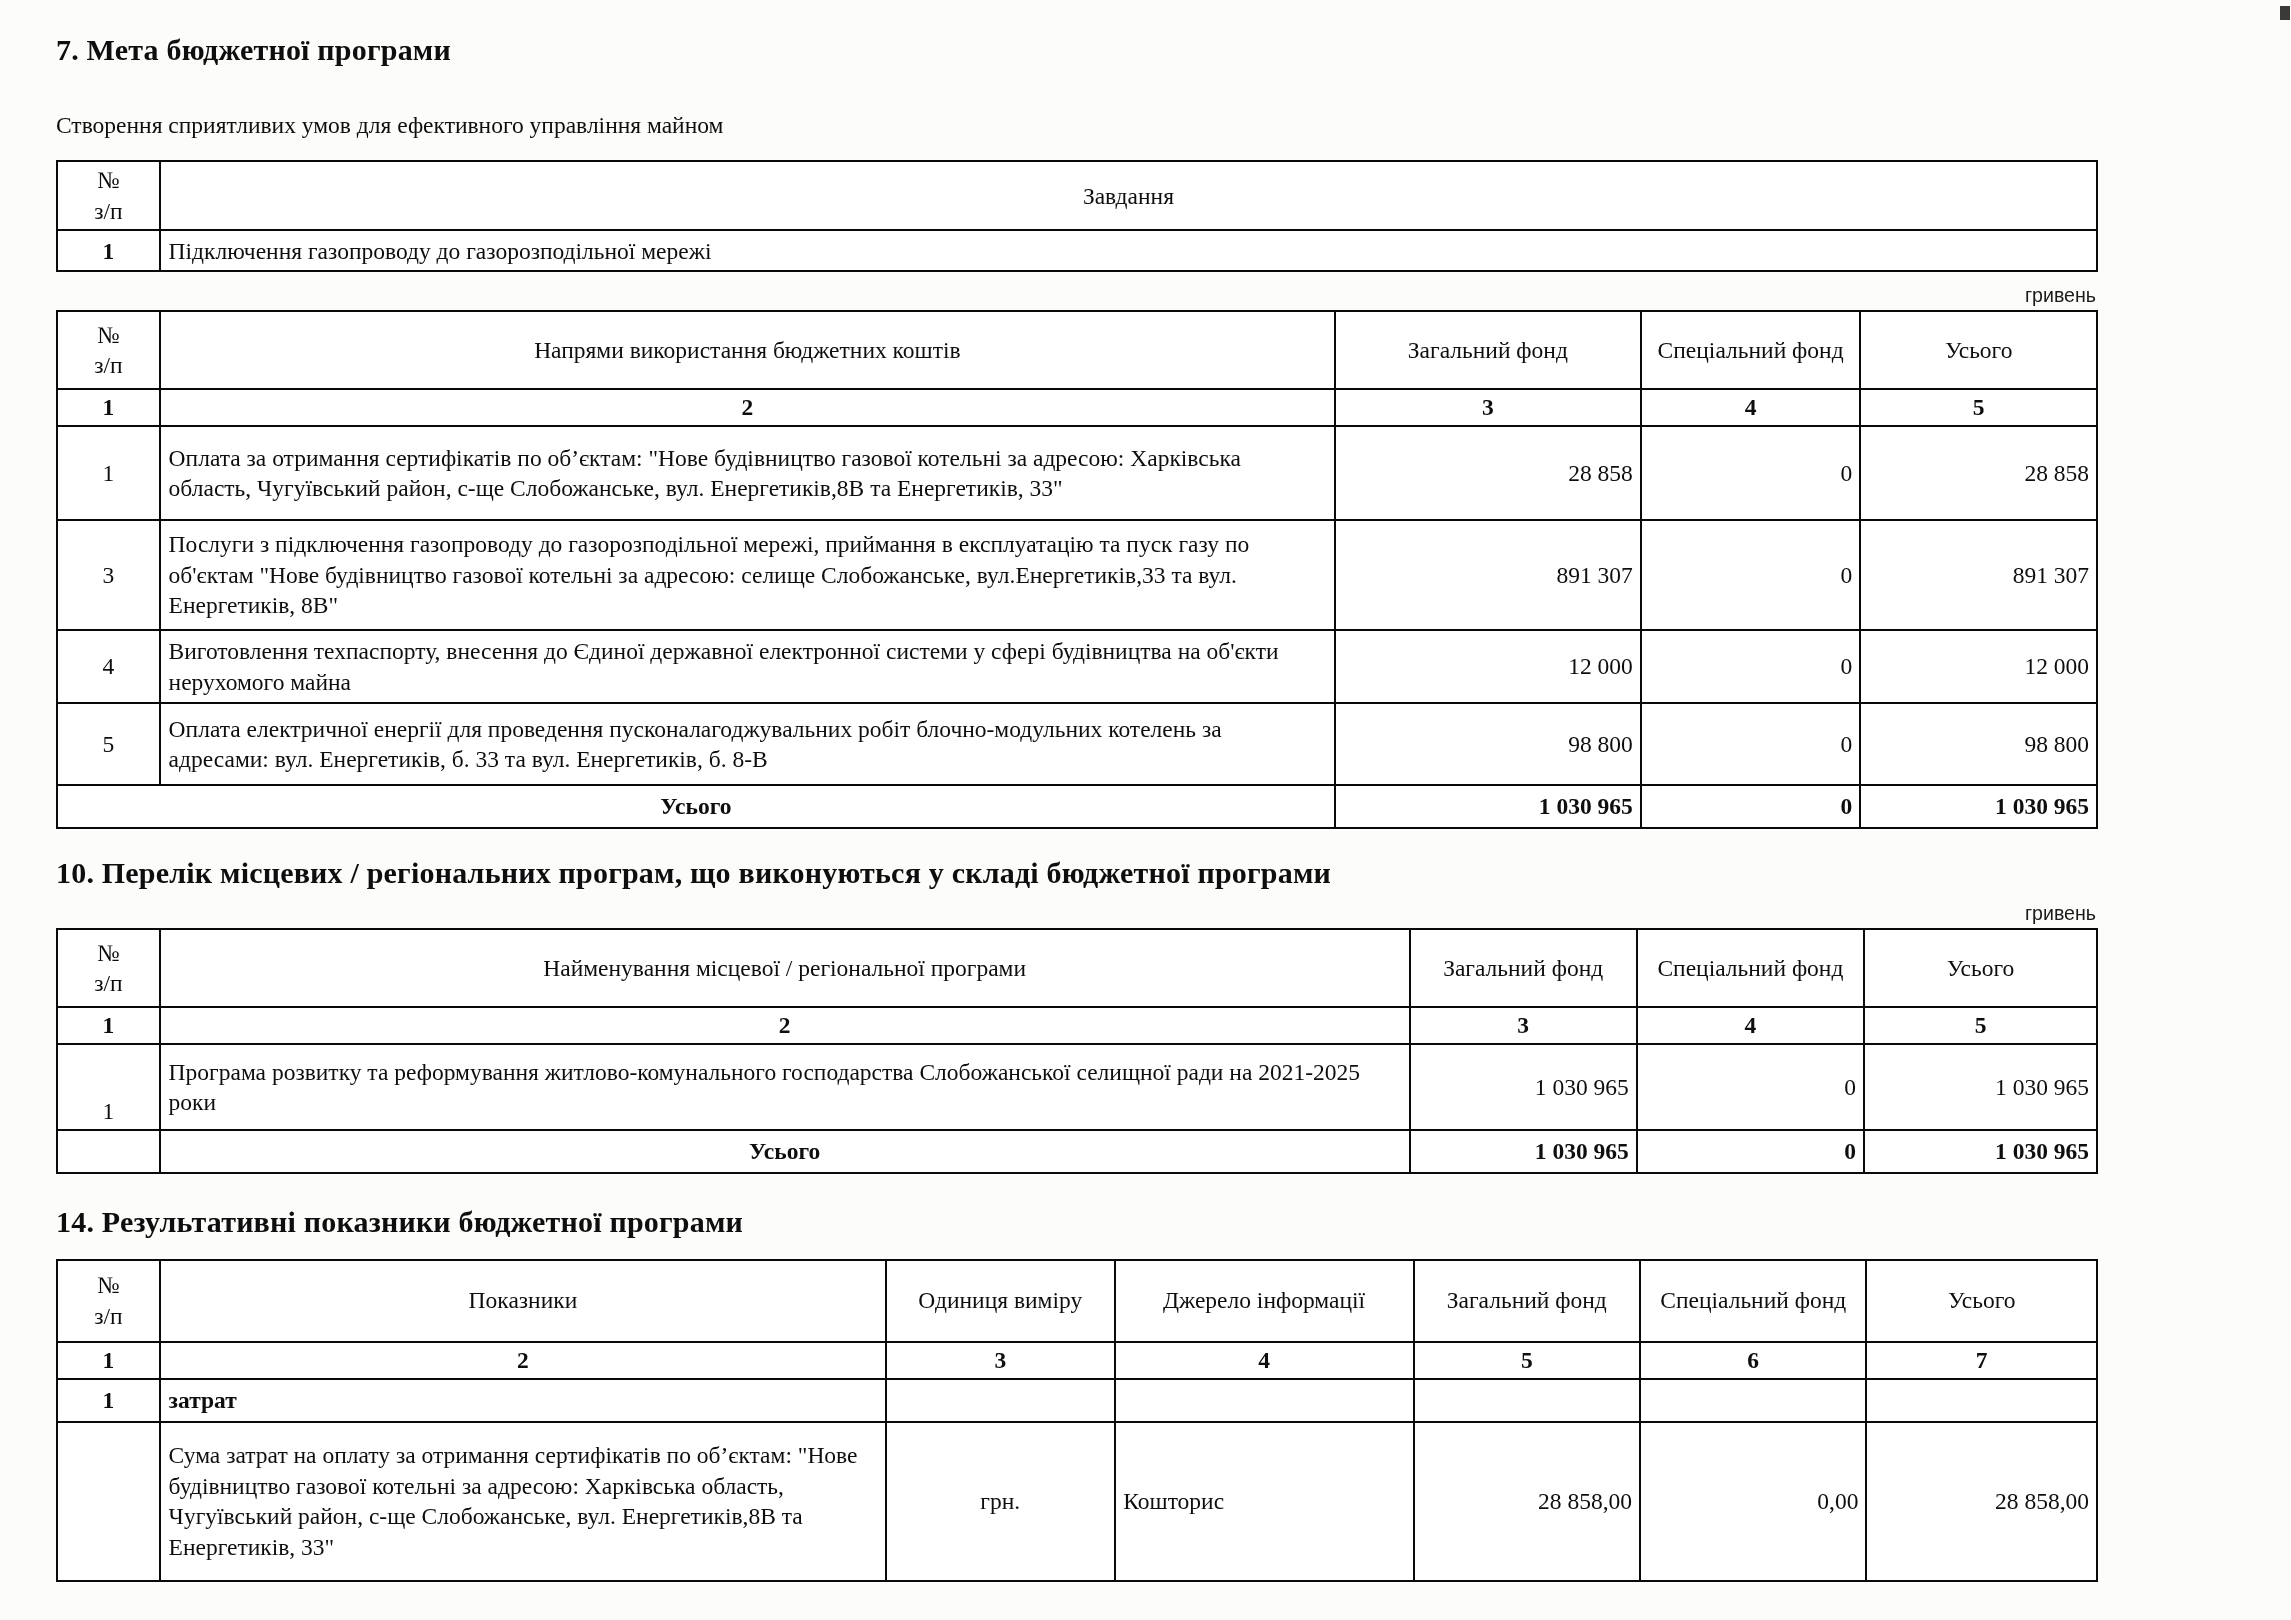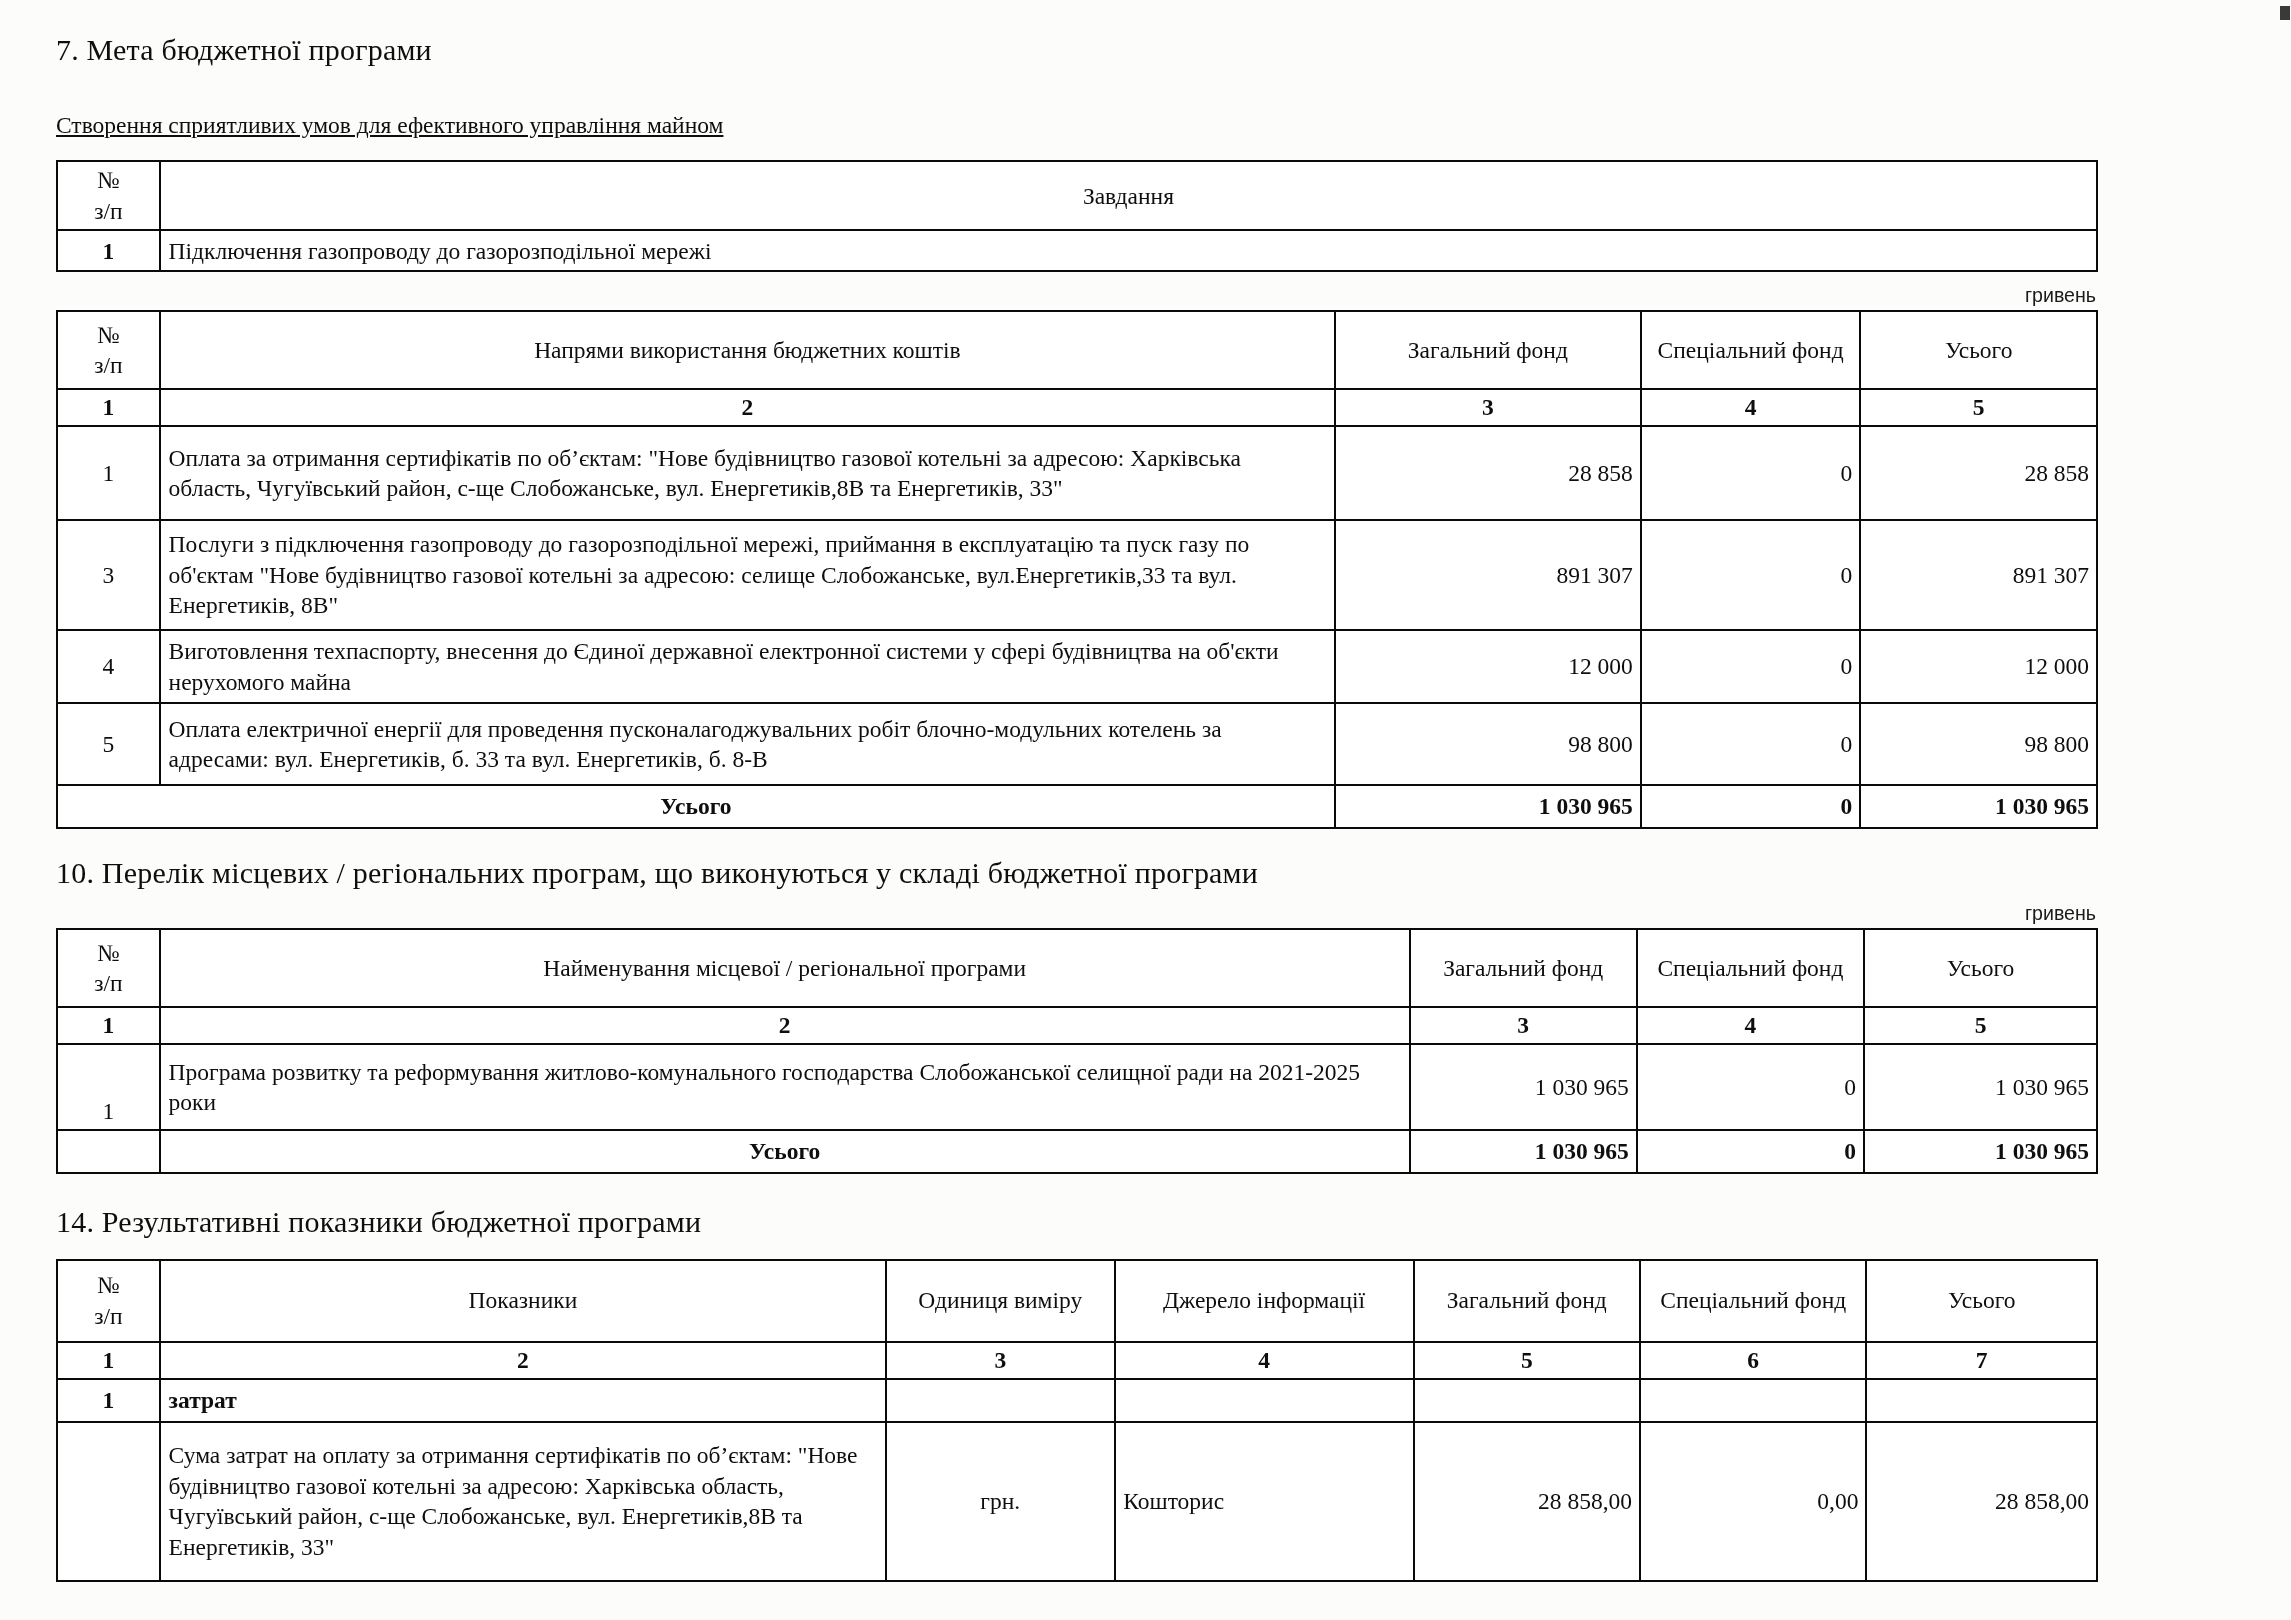--- a/index.html
+++ b/index.html
@@ -10,29 +10,28 @@
     margin:0 auto;
     background:#fcfcfa;
     box-sizing:border-box;
     padding:29px 194px 0 56px;
     font-family:"Liberation Serif","DejaVu Serif",serif;
     color:#0e0e0e;
     overflow:hidden;
   }
   .heading{
     font-size:30px;
-    font-weight:400;
+    font-weight:700;
     margin:0;
     letter-spacing:0.2px;
   }
   .h7{margin-top:3.9px;}
   .body-text{
     font-size:23.5px;
     margin:45px 0 4px 0;
-    text-decoration:underline;
   }
   .h8{margin-top:41px;}
   .h9{margin-top:23.5px;}
   .h10{margin-top:27.4px;}
   .h11{margin-top:31px;}
   .currency{
     text-align:right;
     font-family:"Liberation Sans","DejaVu Sans",sans-serif;
     font-size:19.6px;
     color:#1b1b1b;

